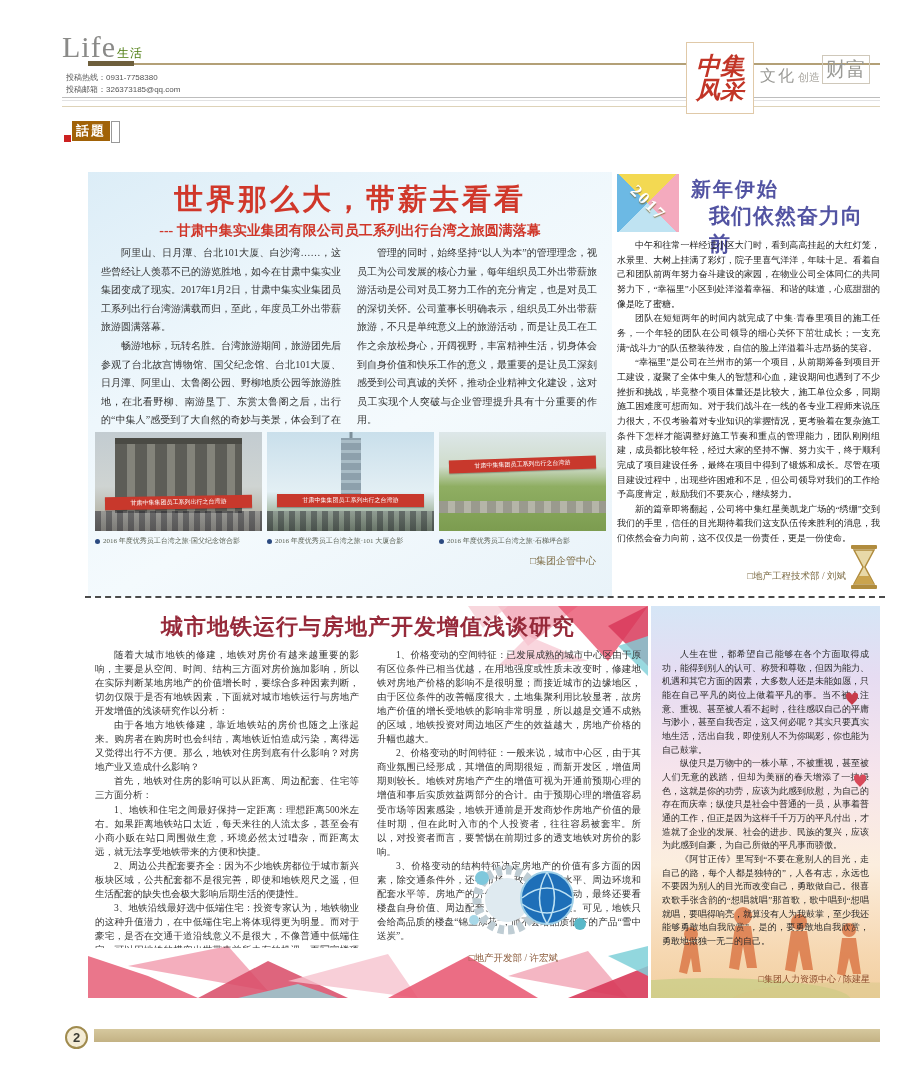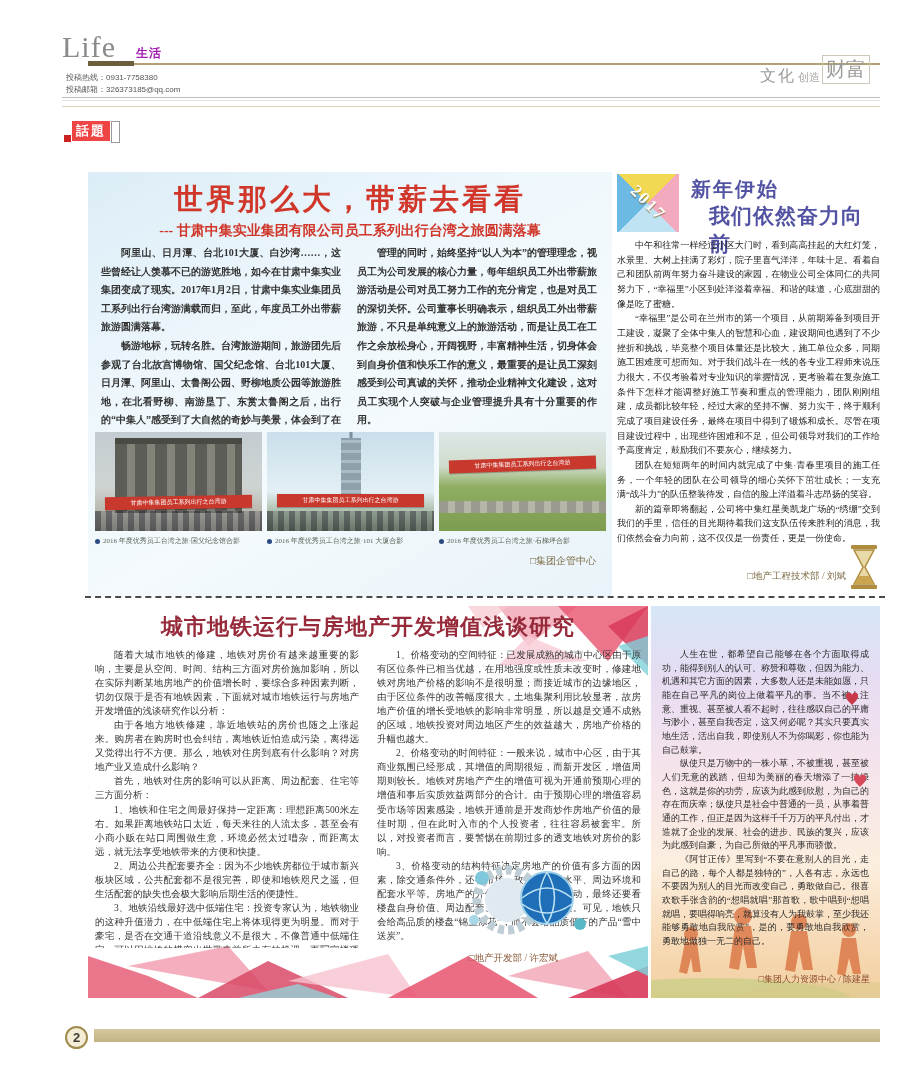--- a/index.html
+++ b/index.html
@@ -2,45 +2,45 @@
 <html><head>
 <meta charset="utf-8">
 <style>
   html,body{margin:0;padding:0;background:#ffffff;}
   #page{position:relative;width:903px;height:1073px;background:#fff;overflow:hidden;
         font-family:"Liberation Serif","DejaVu Serif",serif;}
   .abs{position:absolute;}
 
   
   .masthead{left:62px;top:30px;font-size:30px;color:#8a8a88;letter-spacing:1px;}
-  .masthead .sub{font-size:12px;color:#a21caf;margin-left:20px;font-weight:bold;}
+  .masthead .sub{font-size:12px;color:#4d7c0f;margin-left:1px;}
   .mast-line{left:88px;top:63px;width:792px;height:2px;background:#b3a077;}
   .mast-line-dark{left:88px;top:61px;width:46px;height:5px;background:#6e5f3c;}
   .contact{left:66px;top:72px;font-size:8px;color:#555;line-height:1.55;font-family:"Liberation Sans",sans-serif;}
   .header-rule{left:62px;top:97px;width:818px;height:2px;border-top:1px solid #bdbdbd;border-bottom:1px solid #e2e2e2;}
   .header-rule2{left:62px;top:106px;width:818px;height:1px;background:#ded3b8;}
   .brand-box{left:686px;top:42px;width:66px;height:70px;background:#fff;border:1px solid #e0c9a8;
              display:flex;flex-direction:column;align-items:center;justify-content:center;z-index:3;}
   .brand-box span{font-size:24px;line-height:1.0;color:#c23527;font-weight:bold;font-style:italic;}
   .brand-slogan{left:760px;top:55px;color:#9a9a96;z-index:3;display:flex;align-items:flex-end;}
   .brand-slogan .big{font-size:16px;letter-spacing:2px;}
   .brand-slogan .small{font-size:11px;color:#aaa7a0;margin:0 2px 2px 2px;}
   .brand-slogan .boxed{font-size:20px;border:1px solid #cfc8ba;padding:0 3px;margin-bottom:3px;}
 
   .topic-red{left:64px;top:135px;width:7px;height:7px;background:#cc2121;}
-  .topic-box{left:72px;top:121px;width:38px;height:20px;background:#ef4444;color:#fff;
+  .topic-box{left:72px;top:121px;width:38px;height:20px;background:#a16207;color:#fff;
              font-size:13px;font-weight:bold;letter-spacing:2px;display:flex;align-items:center;justify-content:center;}
   .topic-seal{left:111px;top:121px;width:7px;height:20px;border:1px solid #999;background:#fff;}
 
   
   .travel{left:88px;top:172px;width:524px;height:425px;
           background:linear-gradient(150deg,#dcedf7 0%,#eef7fc 35%,#f4fafd 60%,#e9f3f9 100%);}
   .travel-title{top:8px;width:100%;text-align:center;font-size:29px;font-weight:bold;color:#d0372a;letter-spacing:3px;}
   .travel-subtitle{top:50px;width:100%;text-align:center;font-size:14px;font-weight:bold;color:#d0372a;}
-  .travel-cols{top:72px;left:13px;display:flex;gap:16px;font-weight:bold;}
+  .travel-cols{top:72px;left:13px;display:flex;gap:16px;}
   .travel-col{width:240px;height:186px;overflow:hidden;}
   .travel-col p, .metro-col p, .ny-body p, .self-body p{margin:0;text-indent:2em;text-align:justify;}
   .travel-col p{font-size:10px;line-height:1.86;color:#333;}
   .photos{top:260px;left:7px;display:flex;gap:5px;}
   .photo{width:167px;height:99px;position:relative;overflow:hidden;}
   .photo1{background:linear-gradient(180deg,#c3ccd1 0%,#cfd4d2 55%,#b9b9ae 80%,#8e8c80 100%);}
   .photo1 .building{position:absolute;left:12%;top:6%;width:76%;height:70%;
       background:repeating-linear-gradient(90deg,#5d5d57 0 12px,#83837a 12px 20px);border-top:6px solid #4a4a44;}
   .photo2{background:linear-gradient(180deg,#c9dfeb 0%,#e3eff4 60%,#9fb39b 85%,#70836a 100%);}
   .photo2 .tower{position:absolute;left:50%;top:6%;width:20px;height:62px;transform:translateX(-50%);
@@ -122,20 +122,24 @@
   </div>
   <div class="abs mast-line"></div>
   <div class="abs mast-line-dark"></div>
   <div class="abs contact">
     <div>投稿热线：0931-7758380</div>
     <div>投稿邮箱：326373185@qq.com</div>
   </div>
   <div class="abs header-rule"></div>
   <div class="abs header-rule2"></div>
 
+  <div class="abs brand-box">
+    <span>中集</span>
+    <span>风采</span>
+  </div>
   <div class="abs brand-slogan">
     <span class="big">文化</span>
     <span class="small">创造</span>
     <span class="boxed">财富</span>
   </div>
 
   <div class="abs topic-red"></div>
   <div class="abs topic-box">話題</div>
   <div class="abs topic-seal"></div>
 
@@ -188,22 +192,22 @@
   </div>
 
   <div class="abs newyear">
     <div class="abs badge">
       <span>2017</span>
     </div>
     <div class="abs ny-title1">新年伊始</div>
     <div class="abs ny-title2">我们依然奋力向前</div>
     <div class="abs ny-body">
       <p>中午和往常一样经过小区大门时，看到高高挂起的大红灯笼，水景里、大树上挂满了彩灯，院子里喜气洋洋，年味十足。看着自己和团队前两年努力奋斗建设的家园，在物业公司全体同仁的共同努力下，“幸福里”小区到处洋溢着幸福、和谐的味道，心底甜甜的像是吃了蜜糖。</p>
+      <p>团队在短短两年的时间内就完成了中集·青春里项目的施工任务，一个年轻的团队在公司领导的细心关怀下茁壮成长；一支充满“战斗力”的队伍整装待发，自信的脸上洋溢着斗志昂扬的笑容。</p>
       <p>“幸福里”是公司在兰州市的第一个项目，从前期筹备到项目开工建设，凝聚了全体中集人的智慧和心血，建设期间也遇到了不少挫折和挑战，毕竟整个项目体量还是比较大，施工单位众多，同期施工困难度可想而知。对于我们战斗在一线的各专业工程师来说压力很大，不仅考验着对专业知识的掌握情况，更考验着在复杂施工条件下怎样才能调整好施工节奏和重点的管理能力，团队刚刚组建，成员都比较年轻，经过大家的坚持不懈、努力实干，终于顺利完成了项目建设任务，最终在项目中得到了锻炼和成长。尽管在项目建设过程中，出现些许困难和不足，但公司领导对我们的工作给予高度肯定，鼓励我们不要灰心，继续努力。</p>
-      <p>团队在短短两年的时间内就完成了中集·青春里项目的施工任务，一个年轻的团队在公司领导的细心关怀下茁壮成长；一支充满“战斗力”的队伍整装待发，自信的脸上洋溢着斗志昂扬的笑容。</p>
       <p>新的篇章即将翻起，公司将中集红星美凯龙广场的“绣绷”交到我们的手里，信任的目光期待着我们这支队伍传来胜利的消息，我们依然会奋力向前，这不仅仅是一份责任，更是一份使命。</p>
     </div>
     <svg class="abs hourglass" viewBox="0 0 36 46">
       <rect x="5" y="1" width="26" height="4" rx="1" fill="#b08c3e"></rect>
       <rect x="5" y="41" width="26" height="4" rx="1" fill="#b08c3e"></rect>
       <path d="M8 6 L28 6 L19 23 L28 40 L8 40 L17 23 Z" fill="#e8d9a8" stroke="#b08c3e" stroke-width="1.5"></path>
       <path d="M13 32 L23 32 L28 40 L8 40 Z" fill="#caa44e"></path>
     </svg>
     <div class="abs ny-sign">□地产工程技术部 / 刘斌</div>
   </div>

